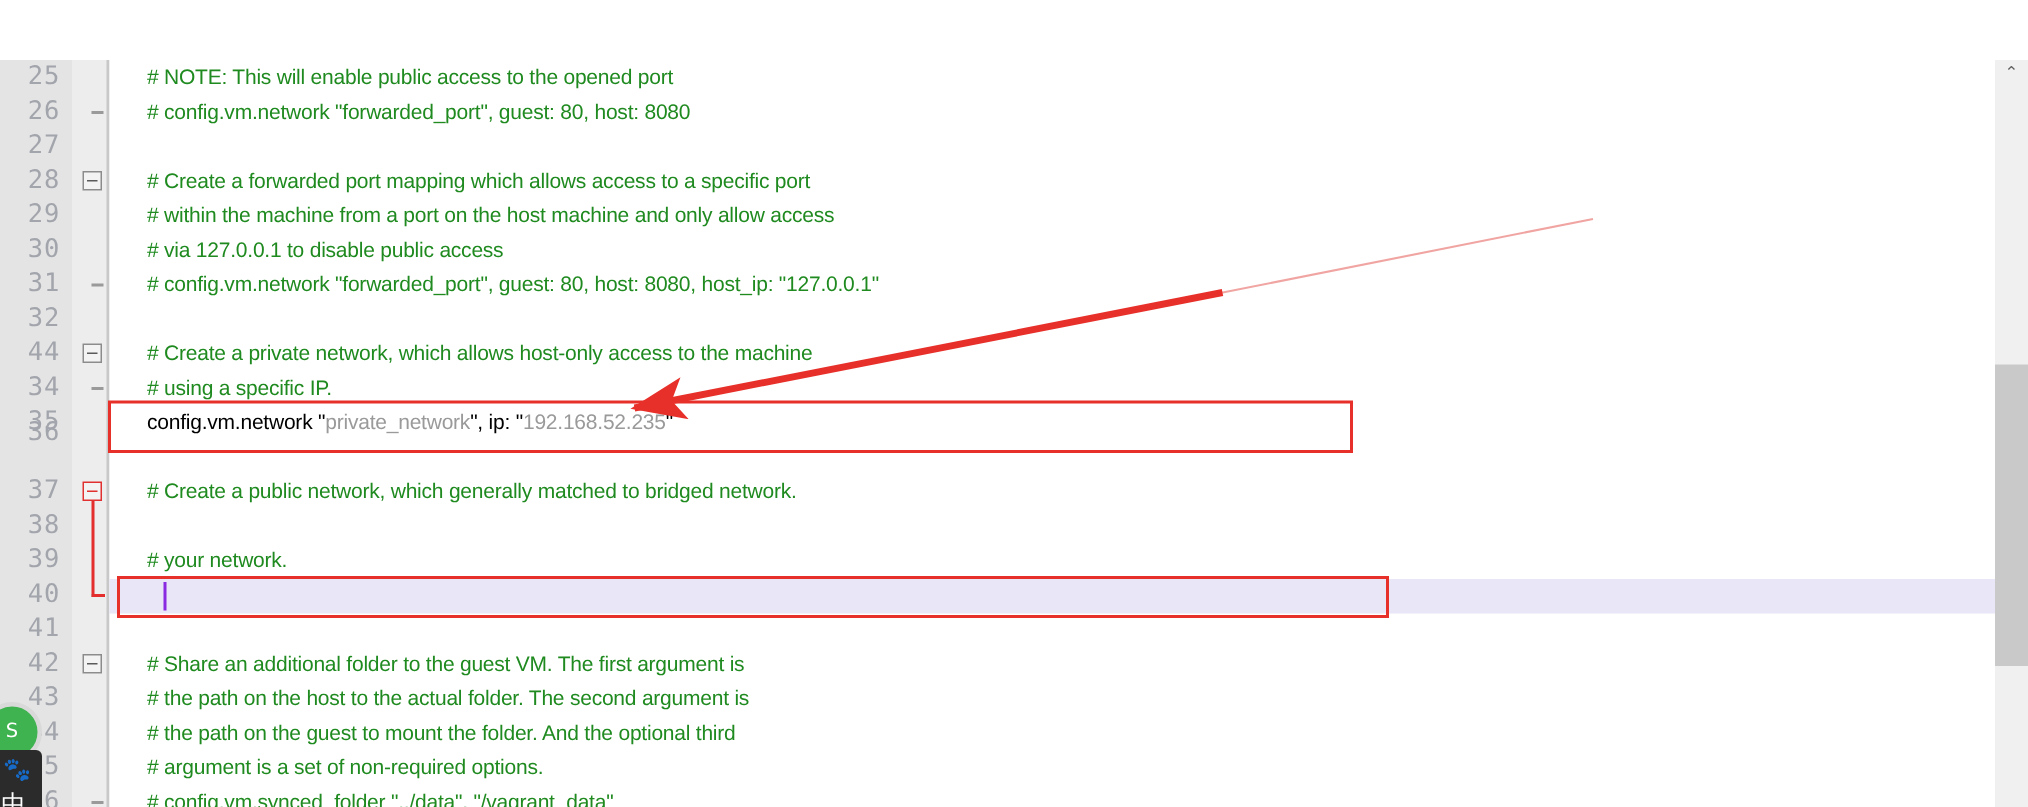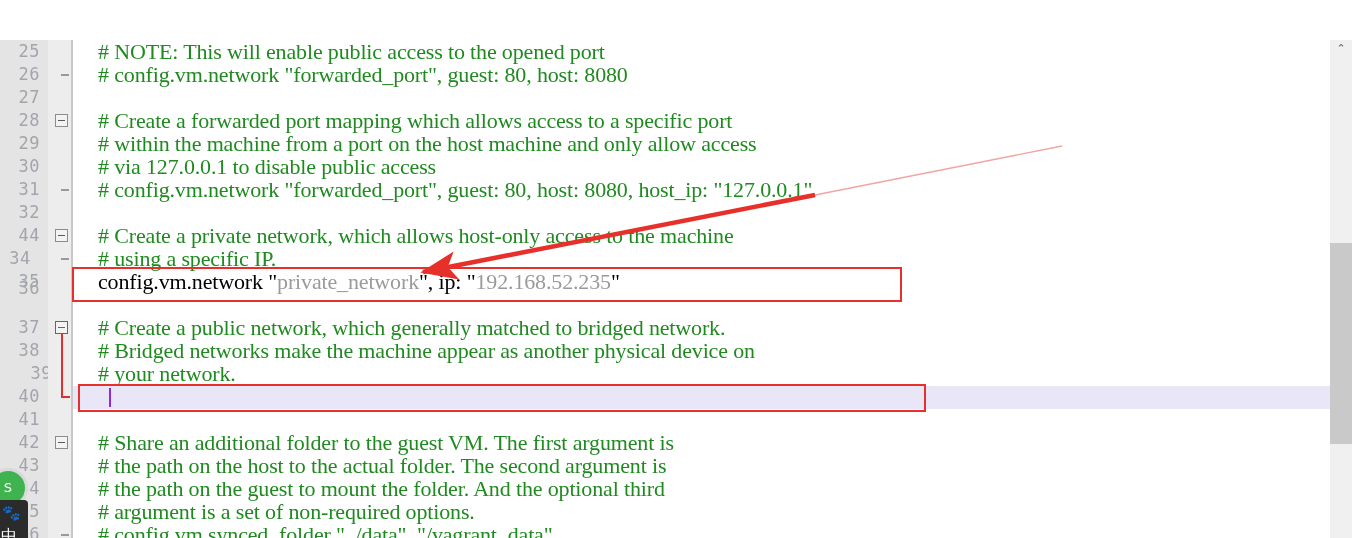--- a/index.html
+++ b/index.html
@@ -97,23 +97,23 @@
     position: absolute;
     left: 73px; top: 0;
     width: 1257px; height: 538px;
     background: #ffffff;
     overflow: hidden;
   }
   .cline {
     position: absolute;
     left: 0;
     white-space: pre;
-    font-size: 22px;
+    font-size: 14px;
     line-height: 23px;
-    font-family: Liberation Serif, serif;
+    font-family: Liberation Sans, sans-serif;
     letter-spacing: -0.15px;
   }
   .cm { color: #1f8a1f; }            
   .code-plain { color: #000000; }     
   .code-str { color: #9a9a9a; }       
 
   
   #curline {
     position: absolute;
     left: 73px;
@@ -240,26 +240,26 @@
   <div id="gutter">
       <div class="lineno" style="top: 0px;">25</div>
       <div class="lineno" style="top: 23px;">26</div>
       <div class="lineno" style="top: 46px;">27</div>
       <div class="lineno" style="top: 69px;">28</div>
       <div class="lineno" style="top: 92px;">29</div>
       <div class="lineno" style="top: 115px;">30</div>
       <div class="lineno" style="top: 138px;">31</div>
       <div class="lineno" style="top: 161px;">32</div>
       <div class="lineno" style="top: 184px;">44</div>
-      <div class="lineno" style="top: 207px; text-align: center;">34</div>
+      <div class="lineno" style="top: 207px;">34</div>
       <div class="lineno" style="top: 230px;">35</div>
       <div class="lineno" style="top: 237px;">36</div>
       <div class="lineno" style="top: 276px; text-align: right;">37</div>
       <div class="lineno" style="top: 299px;">38</div>
-      <div class="lineno" style="top: 322px; padding-left: 12px;">39</div>
+      <div class="lineno" style="top: 322px;">39</div>
       <div class="lineno" style="top: 345px;">40</div>
       <div class="lineno" style="top: 368px;">41</div>
       <div class="lineno" style="top: 391px;">42</div>
       <div class="lineno" style="top: 414px;">43</div>
       <div class="lineno" style="top: 437px;">44</div>
       <div class="lineno" style="top: 460px;">45</div>
       <div class="lineno" style="top: 483px;">46</div>
       <div class="lineno" style="top: 506px;">47</div>
       <div class="lineno" style="top: 529px;">48</div>
     </div>
@@ -272,21 +272,20 @@
   <div class="cline" style="top: 0px; left: 25px;"><span class="cm"># NOTE: This will enable public access to the opened port</span></div>
       <div class="cline" style="top: 23px; left: 25px;"><span class="cm"># config.vm.network "forwarded_port", guest: 80, host: 8080</span></div>
       <div class="cline" style="top: 92px; left: 25px;"><span class="cm"># within the machine from a port on the host machine and only allow access</span></div>
       <div class="cline" style="top: 69px; left: 25px;"><span class="cm"># Create a forwarded port mapping which allows access to a specific port</span></div>
       <div class="cline" style="top: 115px; left: 25px;"><span class="cm"># via 127.0.0.1 to disable public access</span></div>
       <div class="cline" style="top: 138px; left: 25px;"><span class="cm"># config.vm.network "forwarded_port", guest: 80, host: 8080, host_ip: "127.0.0.1"</span></div>
       <div class="cline" style="top: 184px; left: 25px;"><span class="cm"># Create a private network, which allows host-only access to the machine</span></div>
       <div class="cline" style="top: 207px; left: 25px;"><span class="cm"># using a specific IP.</span></div>
       <div class="cline" style="top: 230px; left: 25px;"><span class="code-plain">config.vm.network </span><span class="code-plain">"</span><span class="code-str">private_network</span><span class="code-plain">", ip: "</span><span class="code-str">192.168.52.235</span><span class="code-plain">"</span></div>
       <div class="cline" style="top: 276px; left: 25px;"><span class="cm"># Create a public network, which generally matched to bridged network.</span></div>
-      <div class="cline" style="top: 299px; left: 25px;"><span class="cm"># Bridged networks make the machine appear as another physical device on</span></div>
       <div class="cline" style="top: 322px; left: 25px;"><span class="cm"># your network.</span></div>
       <div class="cline" style="top: 345px; left: 25px;"><span class="cm"># config.vm.network "public_network", ip: "192.168.52.10"</span></div>
       <div class="cline" style="top: 391px; left: 25px; text-align: right;"><span class="cm"># Share an additional folder to the guest VM. The first argument is</span></div>
       <div class="cline" style="top: 437px; left: 25px;"><span class="cm"># the path on the guest to mount the folder. And the optional third</span></div>
       <div class="cline" style="top: 414px; left: 25px;"><span class="cm"># the path on the host to the actual folder. The second argument is</span></div>
       <div class="cline" style="top: 460px; left: 25px;"><span class="cm"># argument is a set of non-required options.</span></div>
       <div class="cline" style="top: 483px; left: 25px;"><span class="cm"># config.vm.synced_folder "../data", "/vagrant_data"</span></div>
       <div class="cline" style="top: 529px; left: 25px;"><span class="cm"># Provider specific configuration so you can fine tune various</span></div>
     </div>
 

